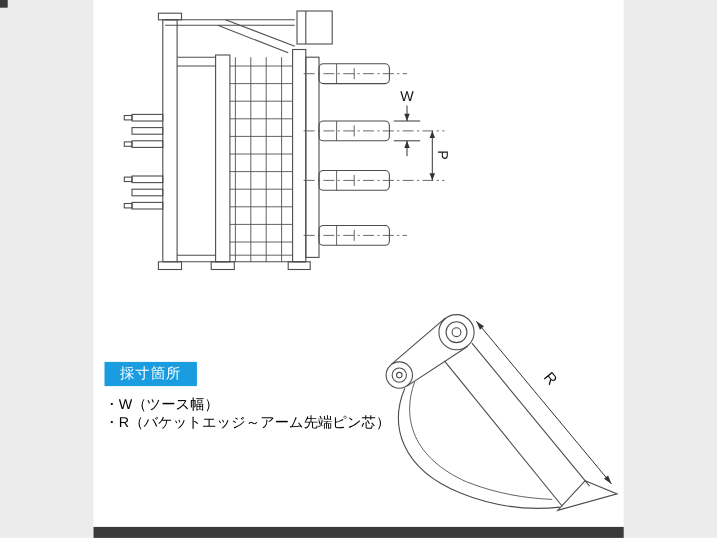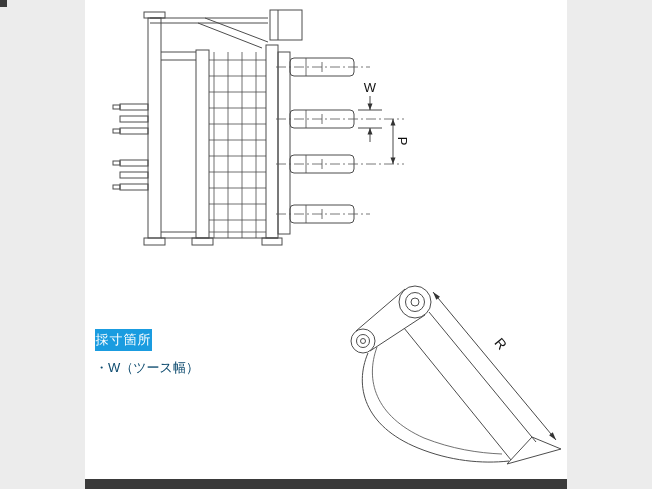--- a/index.html
+++ b/index.html
@@ -15,25 +15,25 @@
   svg{overflow:visible;display:block;}
   .s{stroke:#4d4d4d;fill:none;stroke-width:1;}
   .thin{stroke:#4d4d4d;fill:none;stroke-width:0.8;}
   .d{stroke:#333;fill:none;stroke-width:0.9;}
   .cl{stroke:#555;fill:none;stroke-width:0.8;stroke-dasharray:10 3 2 3;}
   .ah{fill:#333;stroke:none;}
   svg text{fill:#111;font-family:"Liberation Sans","DejaVu Sans",sans-serif;}
   .dimlabel{font-size:13px;}
   .dimlabel-r{font-size:14px;}
   .badge{
-    position:absolute;left:95px;top:329px;width:57px;height:22px;
+    position:absolute;left:95px;top:329px;width:84px;height:22px;
     background:#1a9ce0;color:#ffffff;font-size:13px;
     display:flex;align-items:center;justify-content:center;letter-spacing:1px;
   }
-  .legend{position:absolute;left:95px;top:360px;font-size:13px;color:#0c4a6e;}
+  .legend{position:absolute;left:95px;top:360px;font-size:13px;color:#000000;}
   .legend-item{line-height:16px;white-space:nowrap;}
   .footer-bar{position:absolute;left:85px;top:479px;width:482px;height:10px;background:#3a3a3a;}
 </style>
 </head>
 <body>
 
 <div class="panel"></div>
 <div class="corner-mark"></div>
 
 <svg class="front-svg" width="312" height="252" viewBox="0 0 312 252">
@@ -185,15 +185,16 @@
     <text class="dimlabel-r" x="167" y="79" text-anchor="middle" transform="rotate(50 167 79)">R</text>
   </g>
 </svg>
 
 <div class="badge">
   <span>採寸箇所</span>
 </div>
 
 <div class="legend">
   <div class="legend-item">・W（ツース幅）</div>
+  <div class="legend-item">・R（バケットエッジ～アーム先端ピン芯）</div>
 </div>
 
 <div class="footer-bar"></div>
 
 </body></html>

